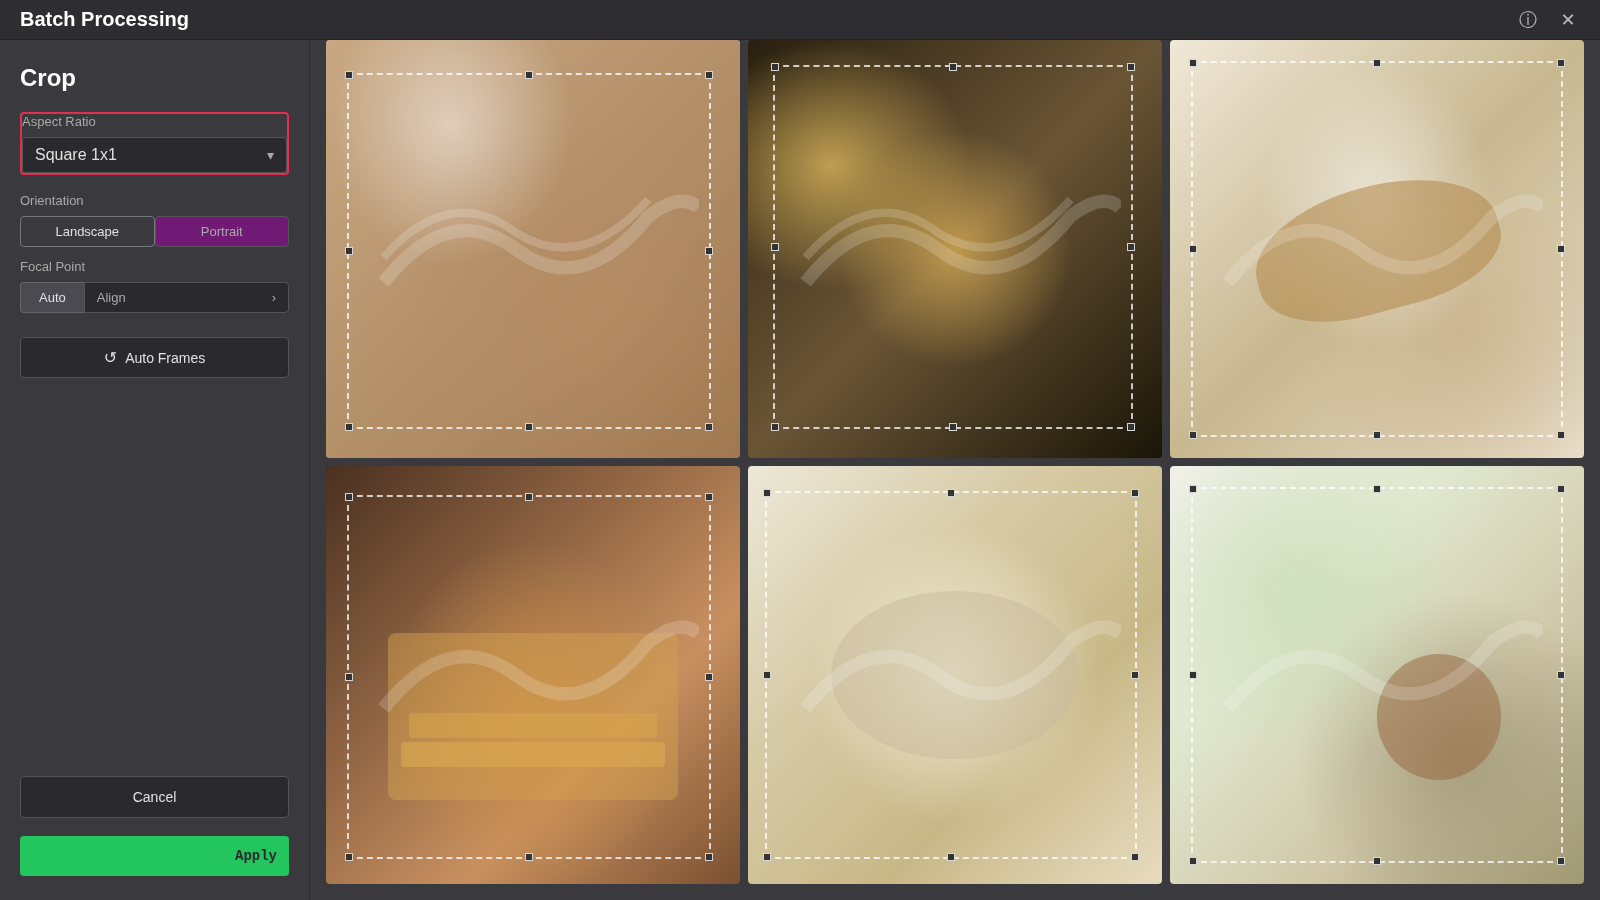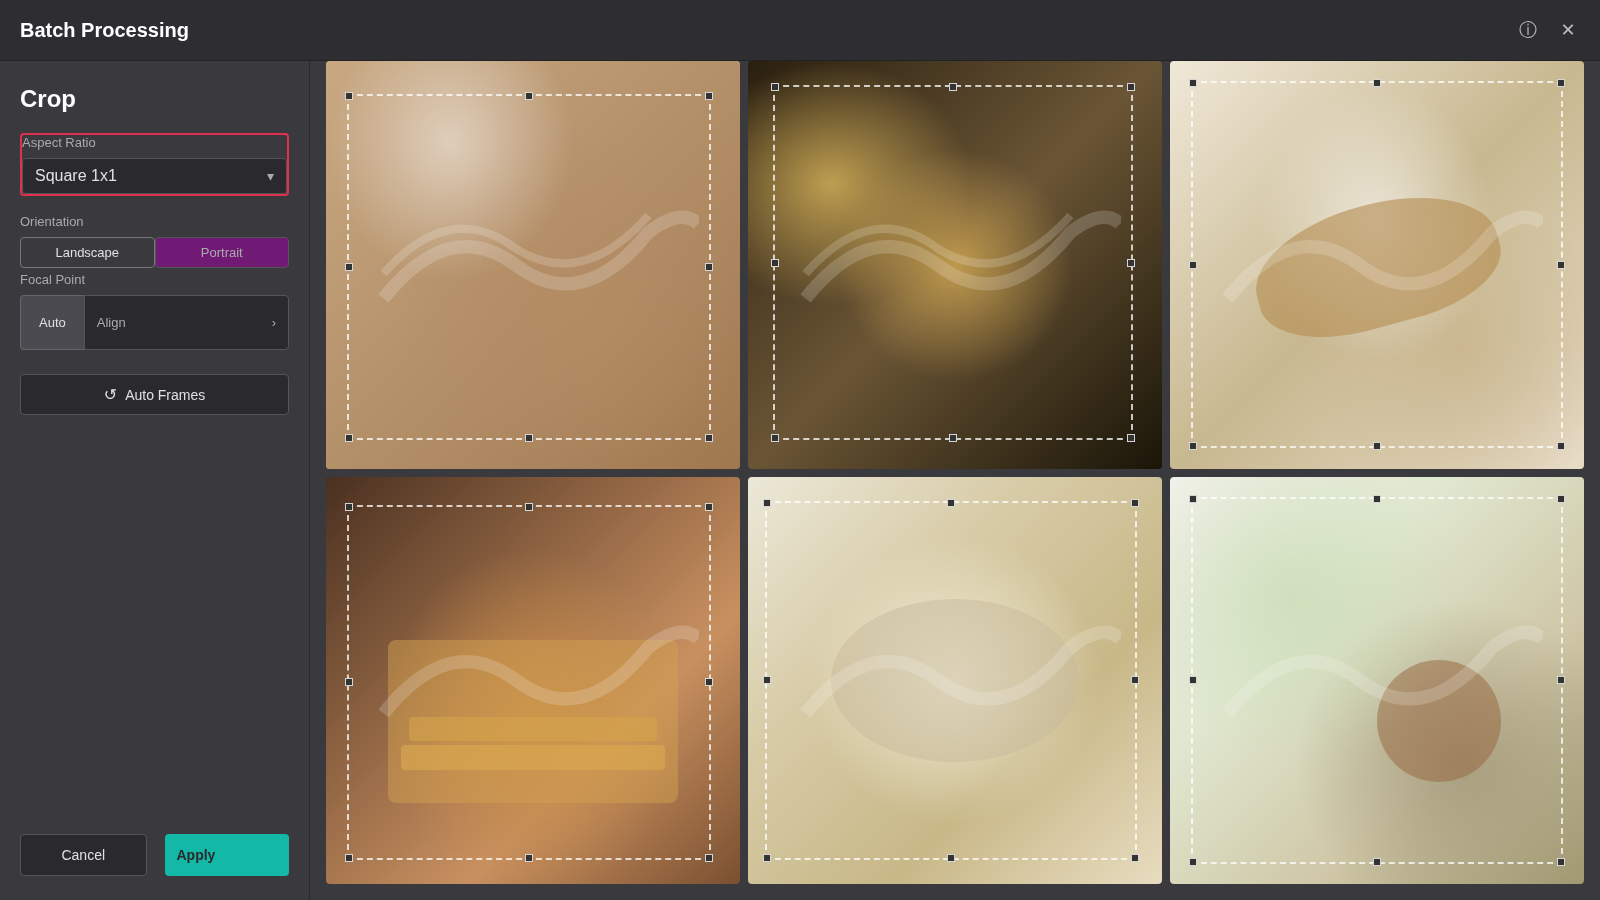--- a/index.html
+++ b/index.html
@@ -15,21 +15,21 @@
     .app-window {
       width: 1600px;
       height: 900px;
       background: #3a3a3e;
       display: flex;
       flex-direction: column;
     }
 
     .title-bar {
       background: #2e2e32;
-      height: 61px;
+      height: 40px;
       display: flex;
       align-items: center;
       justify-content: space-between;
       padding: 0 20px;
       border-bottom: 1px solid #222;
     }
 
     .title-bar-title {
       font-size: 20px;
       font-weight: 600;
@@ -101,21 +101,21 @@
       cursor: pointer;
     }
 
     .select-chevron {
       color: #aaa;
       font-size: 14px;
       pointer-events: none;
     }
 
     .orientation-section {
-      margin-bottom: 4px;
+      margin-bottom: 12px;
     }
 
     .orientation-buttons {
       display: flex;
       margin-top: 8px;
     }
 
     .orientation-btn {
       flex: 1;
       padding: 7px 0;
@@ -150,21 +150,21 @@
       border: 1px solid #666;
       border-right: none;
       border-radius: 4px 0 0 4px;
       color: #e0e0e0;
       font-size: 13px;
       cursor: pointer;
     }
 
     .focal-align-btn {
       flex: 1;
-      padding: 19px 12px;
+      padding: 7px 12px;
       background: #2a2a2e;
       border: 1px solid #555;
       border-radius: 0 4px 4px 0;
       color: #aaa;
       font-size: 13px;
       cursor: pointer;
       display: flex;
       align-items: center;
       justify-content: space-between;
     }
@@ -182,45 +182,47 @@
       align-items: center;
       justify-content: center;
       gap: 8px;
       margin-bottom: 24px;
     }
 
     .bottom-actions {
       display: flex;
       gap: 18px;
       margin-top: auto;
+      flex-direction: column;
     }
 
     .cancel-btn {
       flex: 1;
       padding: 12px;
       background: #2a2a2e;
       border: 1px solid #555;
       border-radius: 4px;
       color: #e0e0e0;
       font-size: 14px;
       cursor: pointer;
       text-align: center;
     }
 
     .apply-btn {
       flex: 1;
       padding: 12px;
-      background: #14b8a6;
+      background: #22c55e;
       border: none;
       border-radius: 4px;
       color: #2a2a2e;
       font-size: 14px;
       font-weight: 600;
       cursor: pointer;
-      text-align: left;
+      text-align: right;
+      font-family: Liberation Mono, monospace;
     }
 
     
     .right-panel {
       flex: 1;
       background: #3a3a3e;
       display: flex;
       flex-direction: column;
       padding: 0;
       overflow: hidden;

